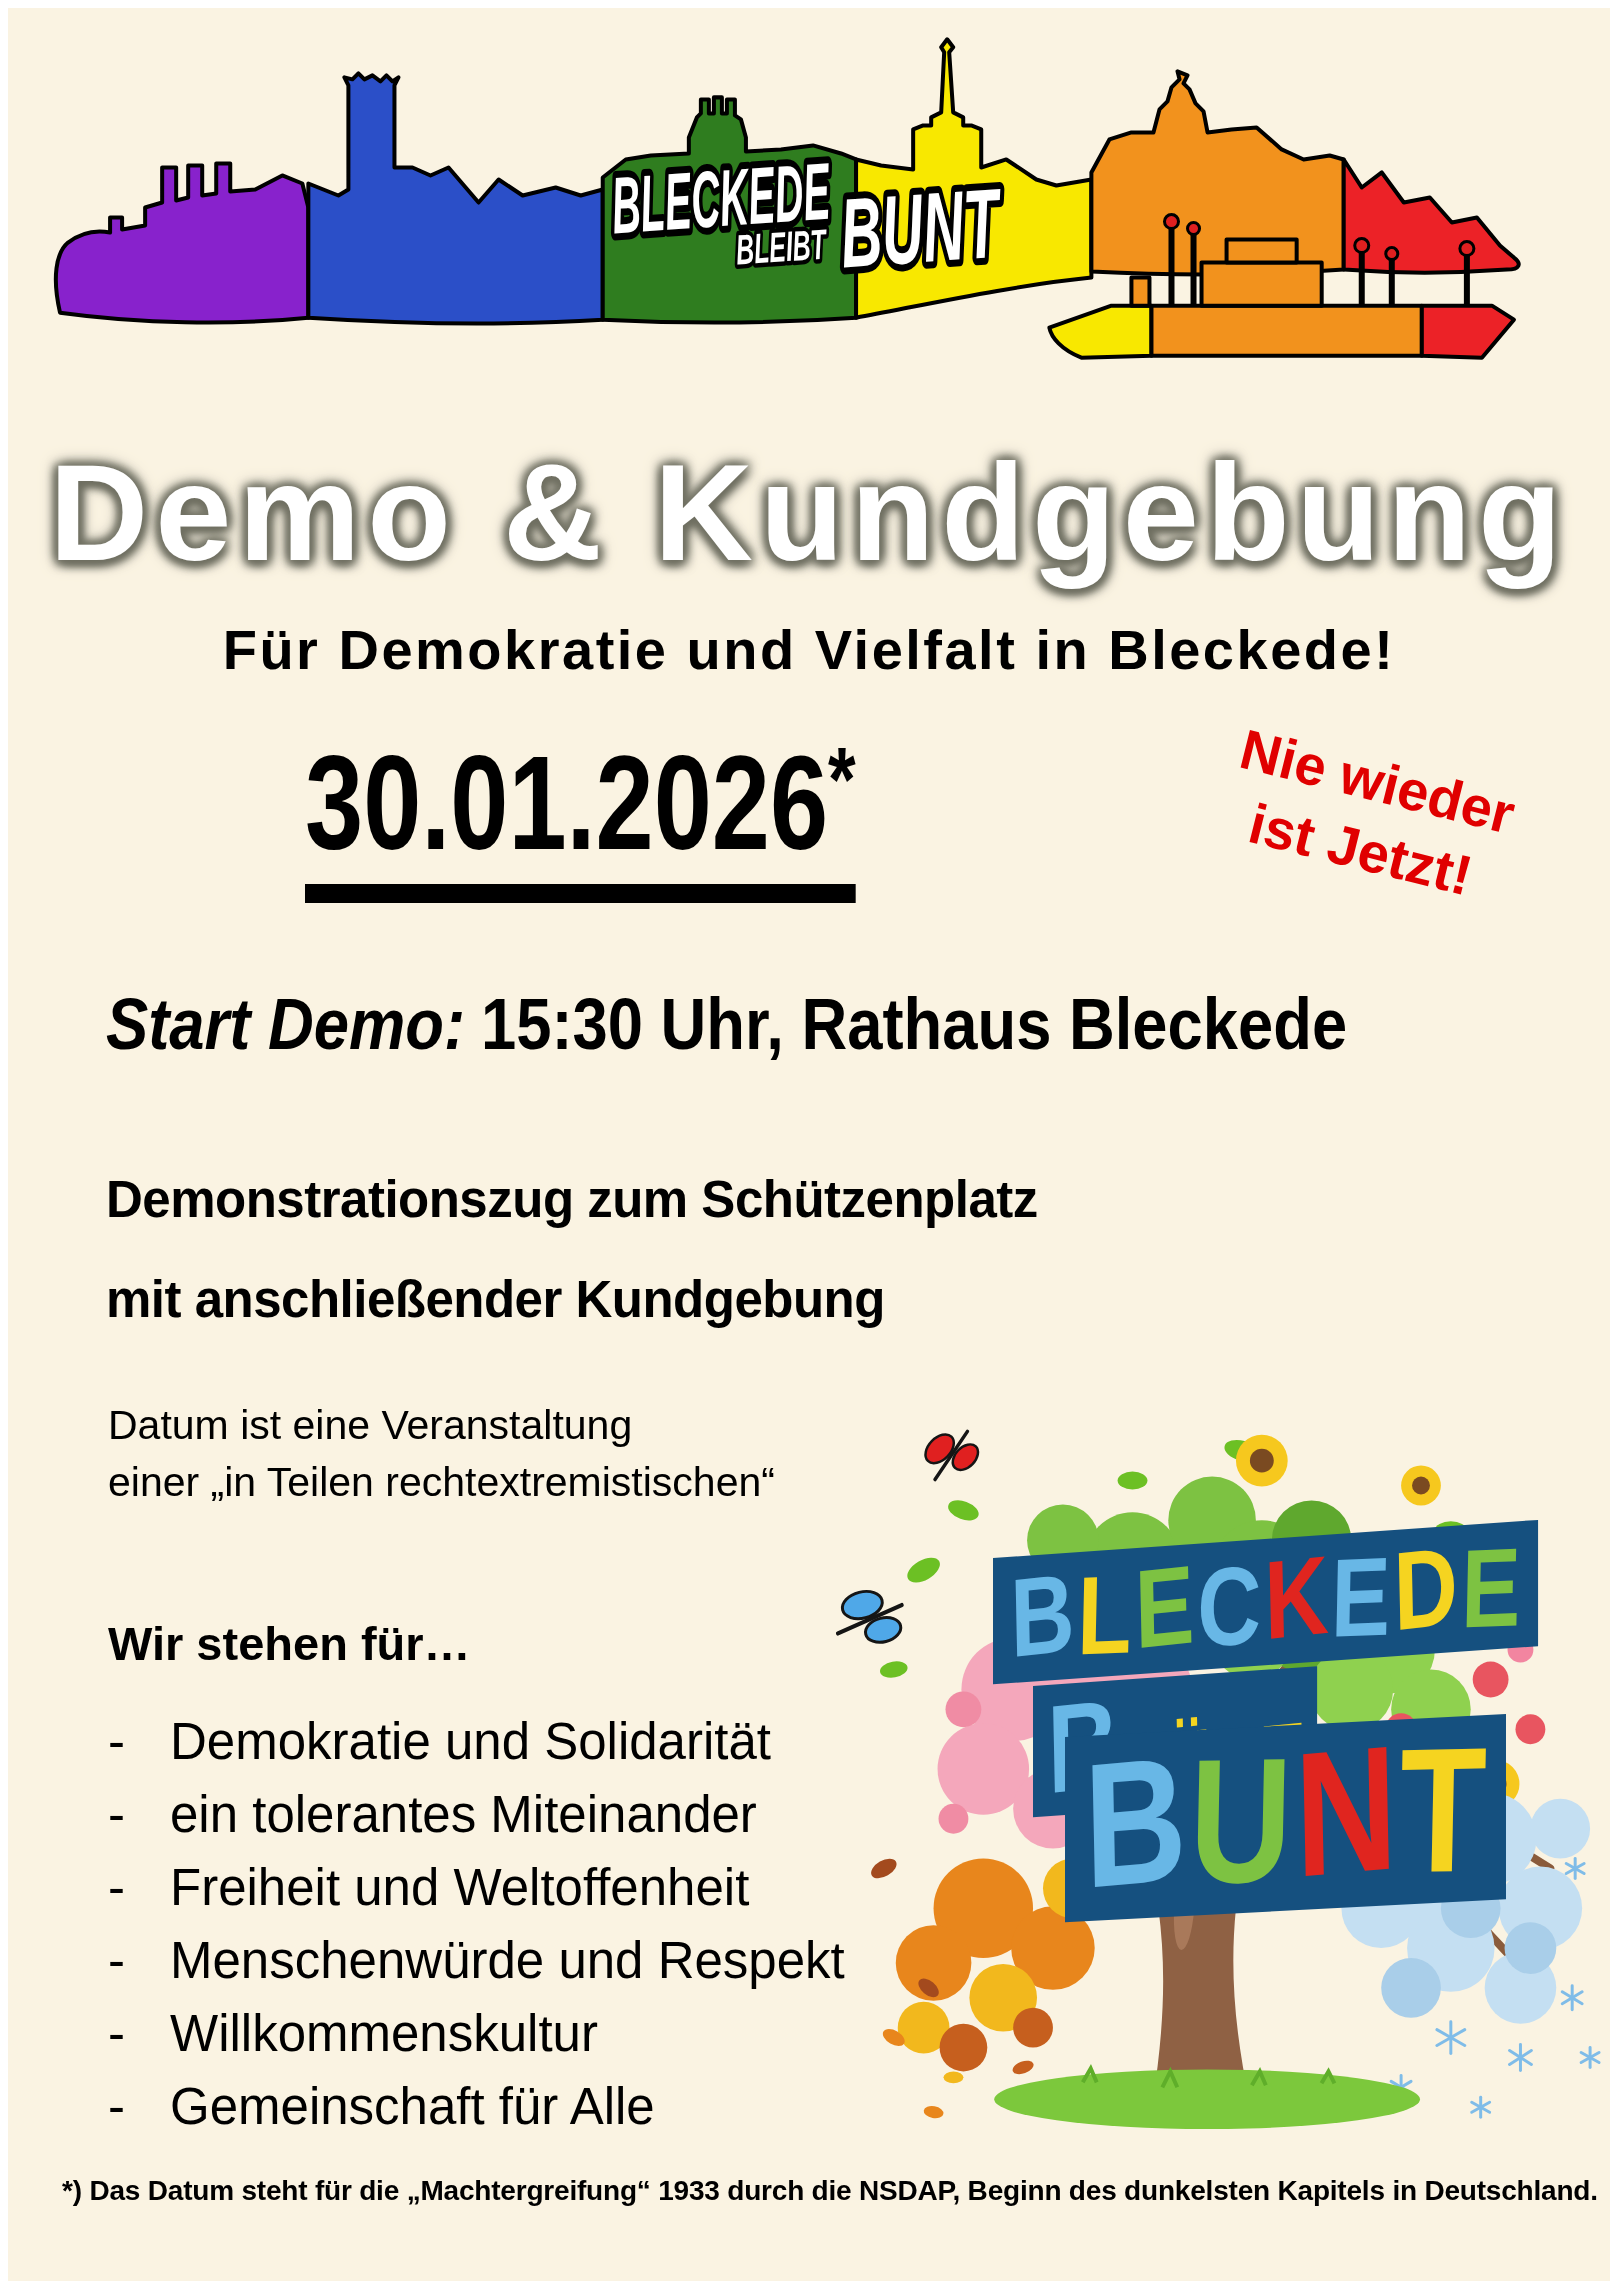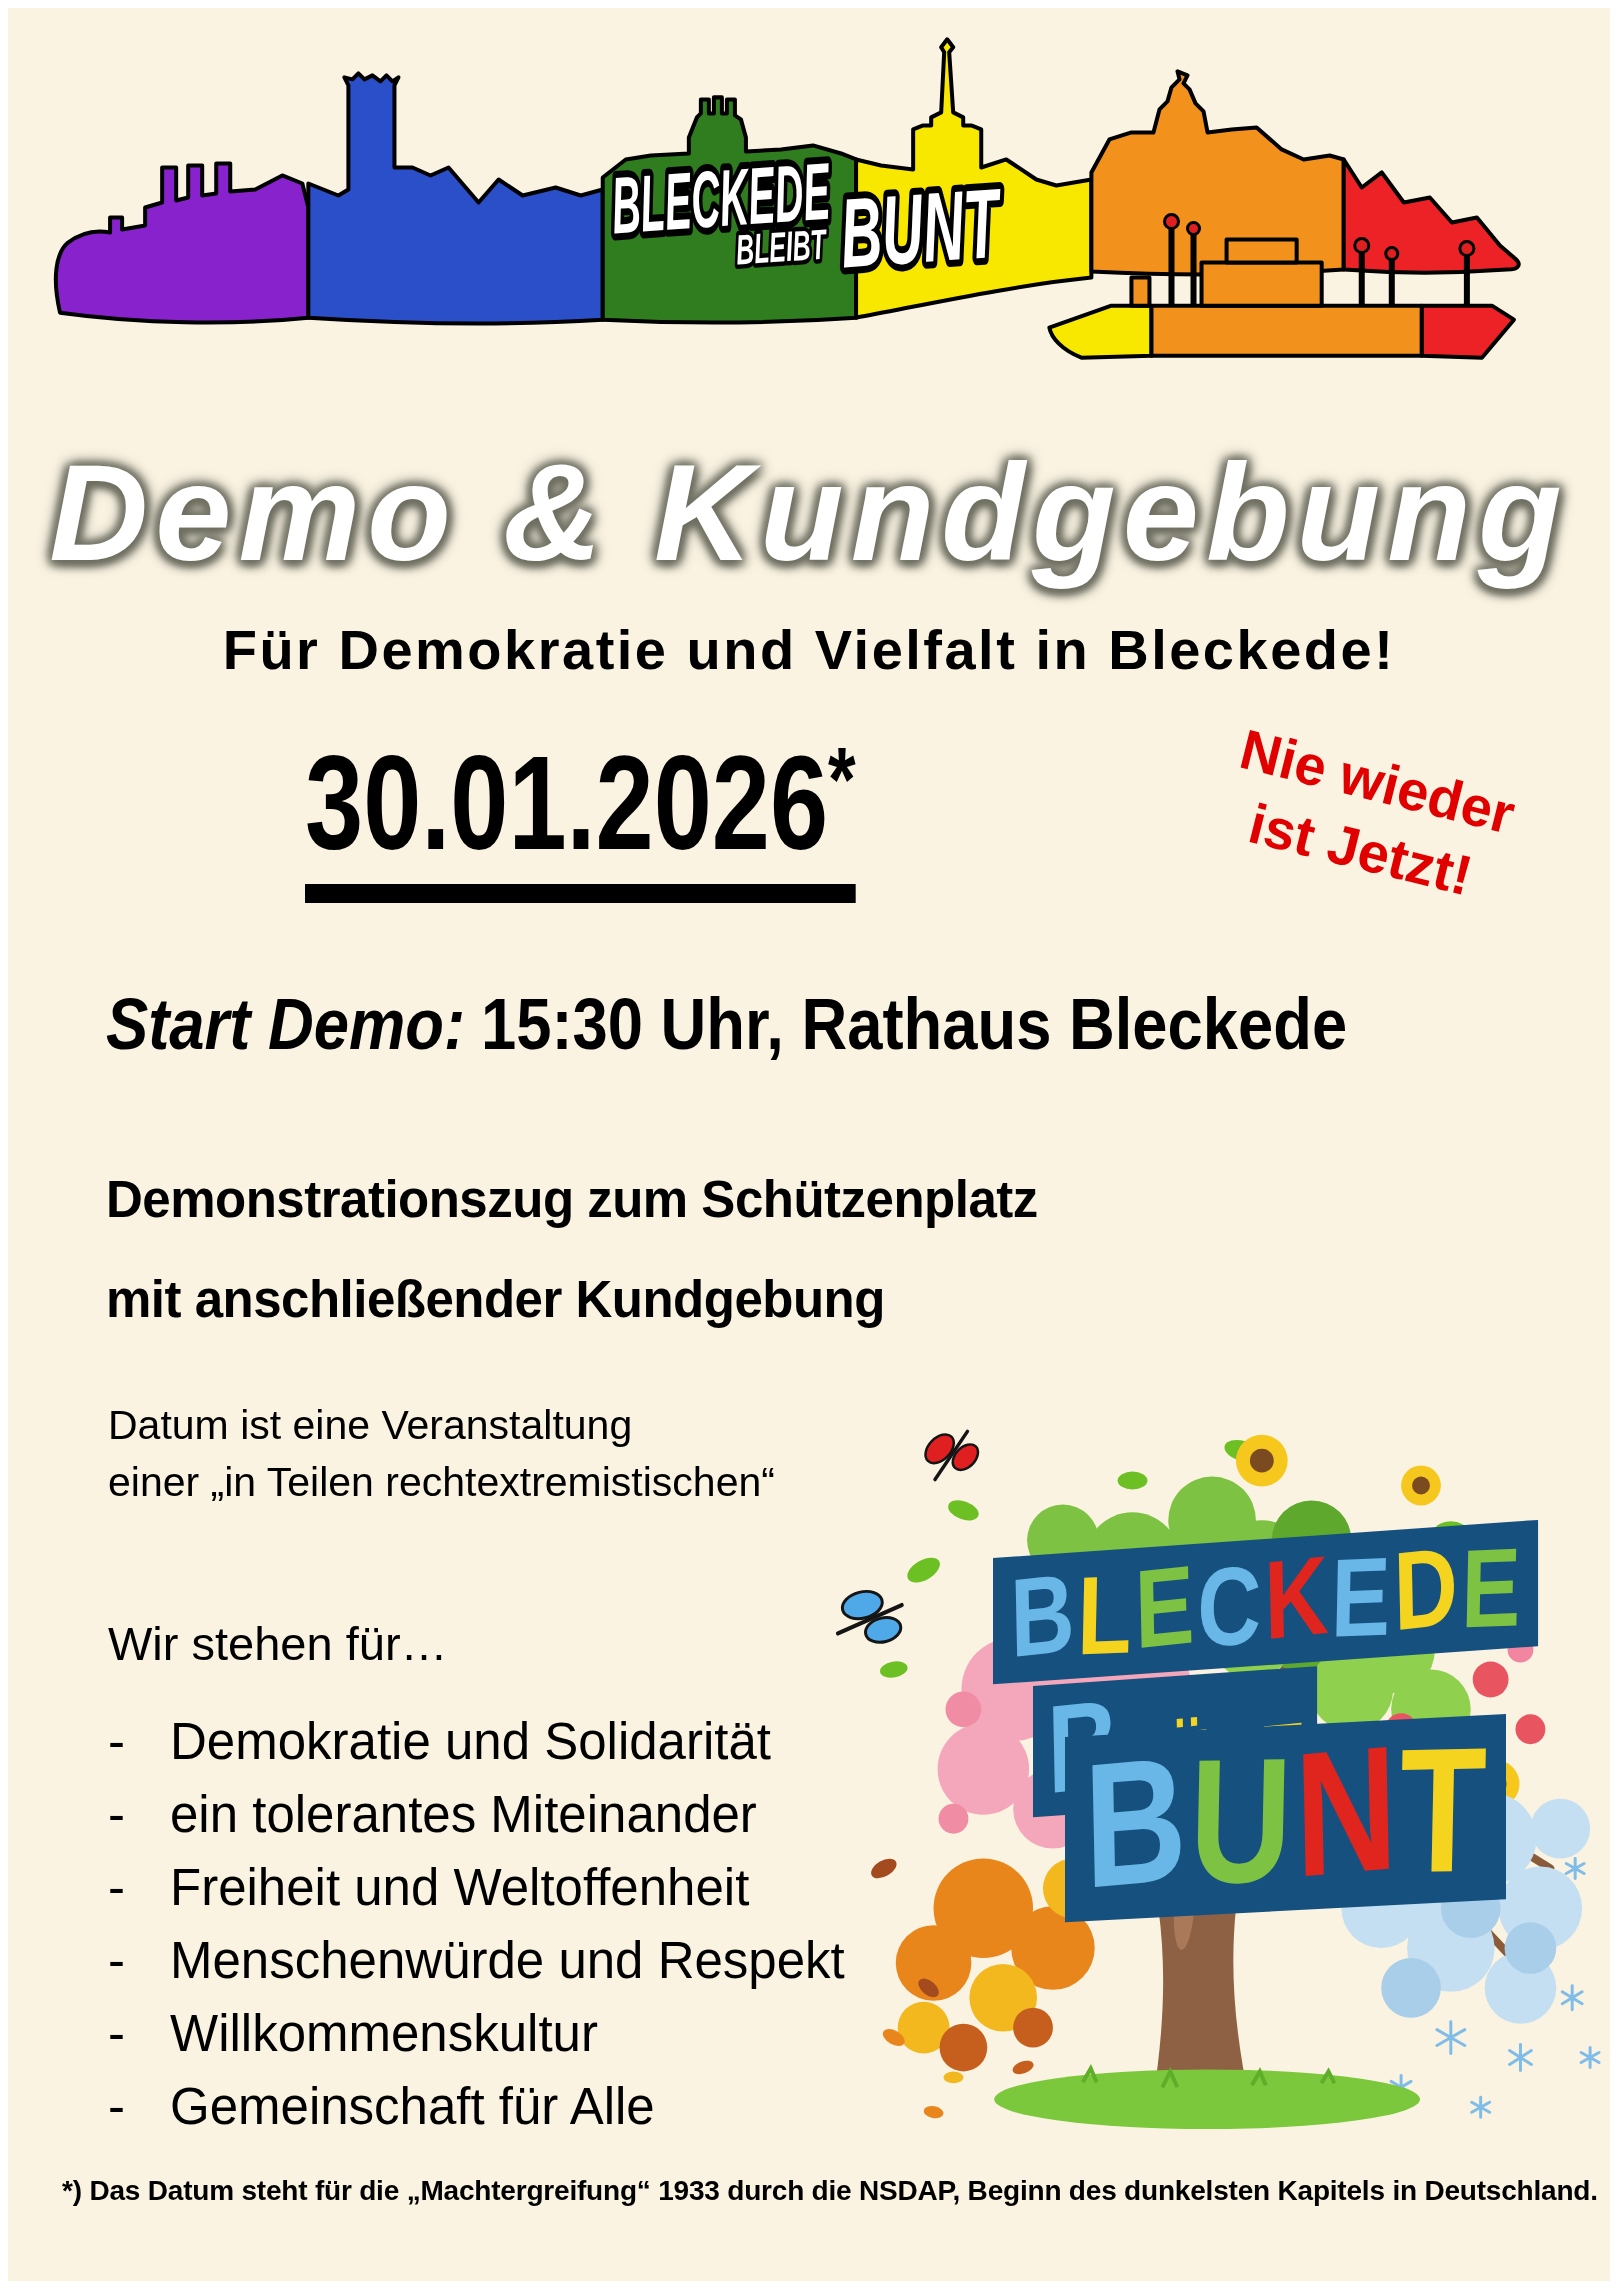--- a/index.html
+++ b/index.html
@@ -9,21 +9,21 @@
     font-family:"Liberation Sans", sans-serif; overflow:hidden; color:#000;
   }
   .abs { position:absolute; }
 
   
   .skyline { left:42px; top:8px; width:1502px; height:348px; }
 
   
   .title {
     left:0; right:0; top:426px; text-align:center;
-    font-size:137px; font-weight:bold; font-style:italic; letter-spacing:7px;
+    font-size:137px; font-weight:bold; letter-spacing:7px;
     color:#ffffff; white-space:nowrap;
     text-shadow: 4px 5px 10px #6e6e60, -4px -2px 9px #7a7a6c, 4px -3px 9px #7a7a6c,
                  -3px 5px 9px #6e6e60, 0 0 18px #83837a;
   }
   .subtitle {
     left:0; right:0; top:609px; text-align:center;
     font-size:56px; font-weight:bold; letter-spacing:2.5px; white-space:nowrap;
   }
 
   
@@ -46,21 +46,21 @@
   }
   .start-line .lbl { font-style:italic; margin-right:18px; }
 
   .headline {
     left:98px; top:1142px; font-size:51px; font-weight:bold; line-height:100px;
     white-space:nowrap; letter-spacing:-0.5px;
   }
 
   .reason { left:100px; top:1389px; font-size:41px; line-height:57px; white-space:nowrap; }
 
-  .values-heading { left:100px; top:1608px; font-size:47px; font-weight:normal; white-space:nowrap; }
+  .values-heading { left:100px; top:1608px; font-size:47px; font-weight:bold; white-space:nowrap; }
 
   .values { left:100px; top:1697px; font-size:51px; }
   .values .row { display:flex; height:73px; align-items:center; white-space:nowrap; }
   .values .dash { width:62px; }
 
   .footnote {
     left:54px; top:2167px; width:1493px; font-size:28px; font-weight:bold;
     letter-spacing:-0.2px; white-space:nowrap;
   }
 

